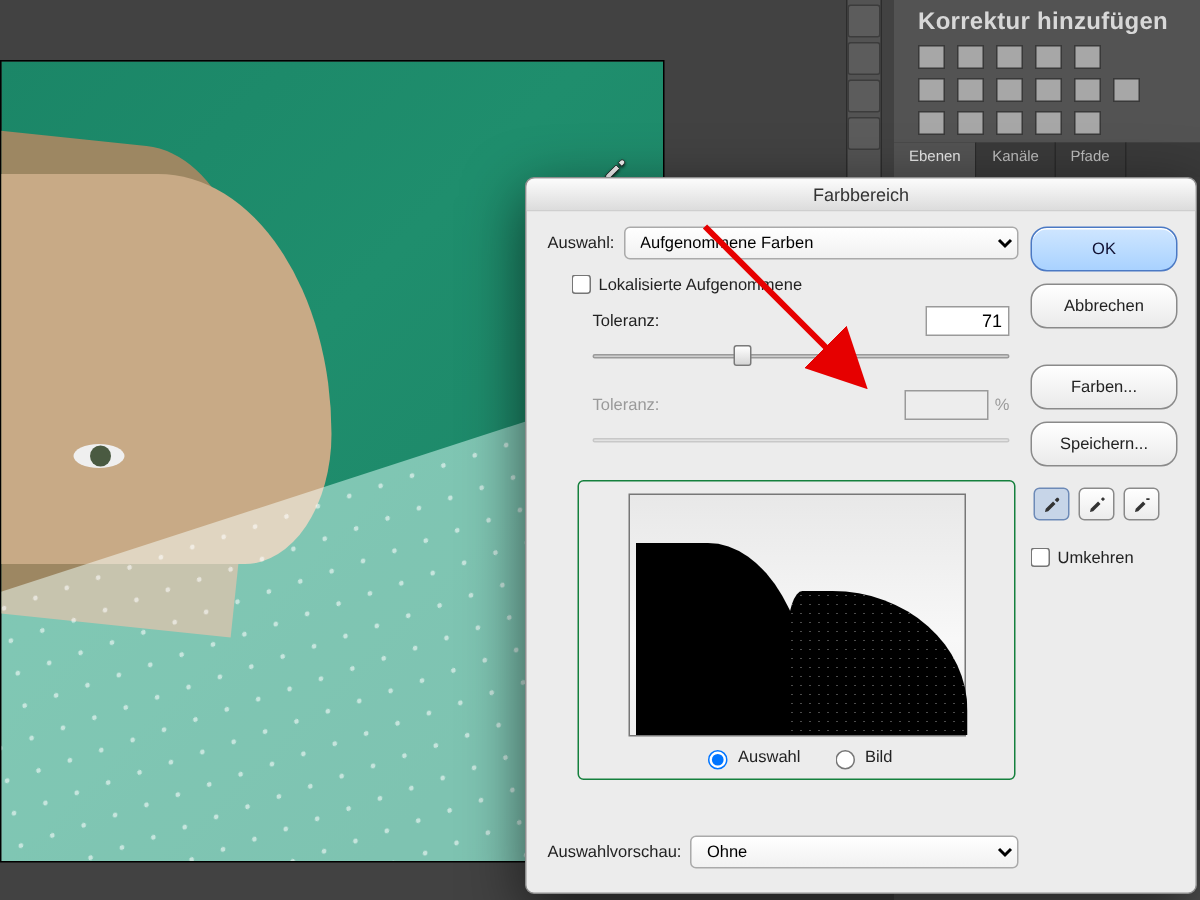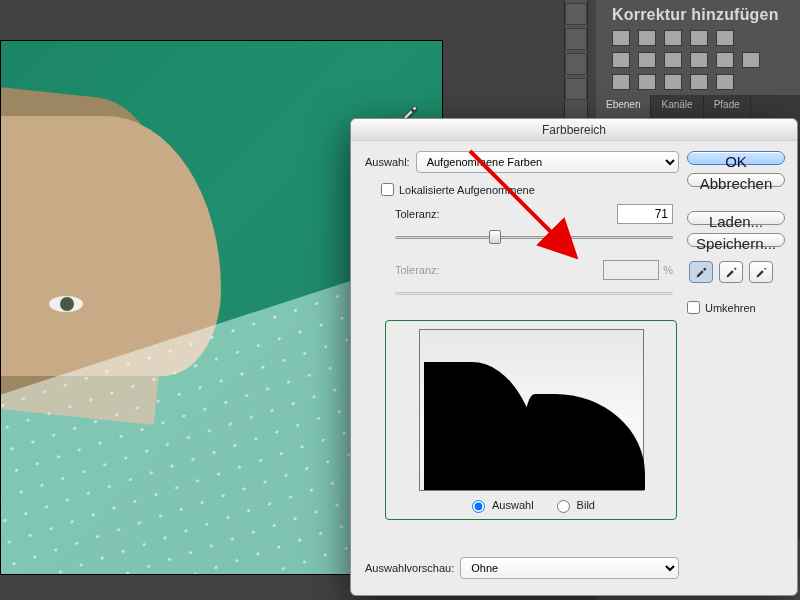--- a/index.html
+++ b/index.html
@@ -62,22 +62,22 @@
 
   fieldset.preview{margin:4px 2px 8px 20px;border:1px solid #15803d;border-radius:4px;padding:8px 8px 6px 8px}
   .preview-img{position:relative;width:225px;height:162px;margin:0 auto 6px auto;border:1px solid #777;
                background:linear-gradient(180deg,#e8e8e8 0%,#f8f8f8 60%,#efefef 100%)}
   .sil1{position:absolute;left:4px;bottom:0;width:118px;height:128px;background:#000;border-top-right-radius:70px 120px}
   .sil2{position:absolute;left:105px;bottom:0;width:120px;height:96px;background:#000;border-top-right-radius:90px 80px;border-top-left-radius:10px 30px;
         background-image:radial-gradient(circle 1px,rgba(255,255,255,.6) 50%,transparent 52%);background-size:6px 6px}
   .radio-row{display:flex;justify-content:center;gap:18px;margin-top:2px}
   .radio-row label{display:flex;align-items:center;gap:4px}
 
-  .btn{height:14px;border:1px solid #8a8a8a;border-radius:11px;background:linear-gradient(#fff,#eaeaea);
-       font-size:15px;color:#222;box-shadow:inset 0 1px 0 #fff}
+  .btn{height:30px;border:1px solid #8a8a8a;border-radius:11px;background:linear-gradient(#fff,#eaeaea);
+       font-size:11px;color:#222;box-shadow:inset 0 1px 0 #fff}
   .btn.primary{background:linear-gradient(#cfe6ff,#a9d2ff);border-color:#4b79c4;color:#113}
 
   .eyedrops{display:flex;gap:6px;margin-top:6px;justify-content:flex-start;padding-left:2px}
   .ed{width:24px;height:22px;border:1px solid #8a8a8a;border-radius:4px;background:linear-gradient(#fff,#ececec);
       display:flex;align-items:center;justify-content:center}
   .ed.sel{background:#c7d5e8;border-color:#6d8ab7}
   .ed svg{width:13px;height:13px}
 
   .arrow{position:absolute;left:462px;top:145px;width:130px;height:120px;pointer-events:none;z-index:20}
 </style>
@@ -209,21 +209,21 @@
         <select class="combo">
           <option>Ohne</option>
         </select>
       </div>
     </div>
 
     <div class="btn-col">
       <button class="btn primary">OK</button>
       <button class="btn">Abbrechen</button>
       <div style="height:8px"></div>
-      <button class="btn">Laden...</button>
+      <button class="btn">Farben...</button>
       <button class="btn">Speichern...</button>
 
       <div class="eyedrops">
         <div class="ed sel">
           <svg viewBox="0 0 24 24">
               <path d="M3 21l4-1 9-9-3-3-9 9-1 4zM15 6l3 3 2-2c.8-.8.8-2 0-2.8l-.2-.2c-.8-.8-2-.8-2.8 0L15 6z" fill="#333"></path>
             </svg>
         </div>
         <div class="ed">
           <svg viewBox="0 0 24 24">

